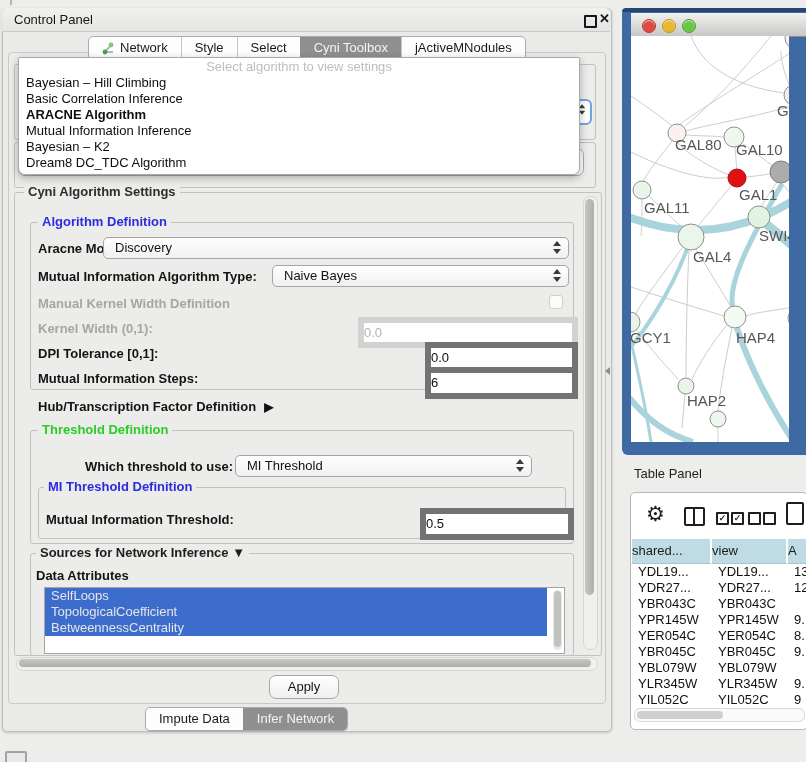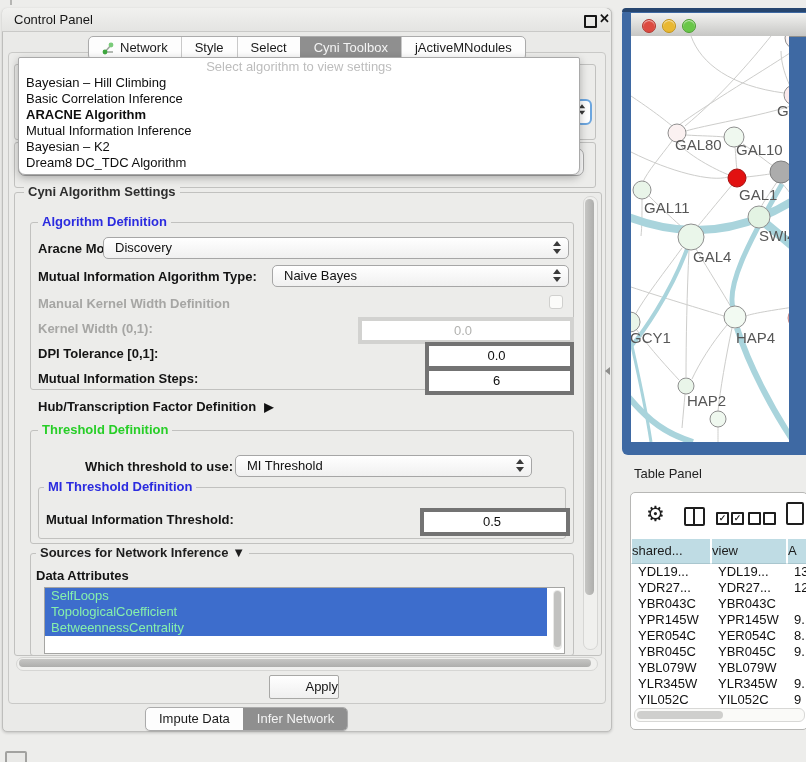--- a/index.html
+++ b/index.html
@@ -43,36 +43,36 @@
   .blbl{position:absolute;font-size:13px;font-weight:bold;color:#141414;white-space:nowrap}
   .dlbl{position:absolute;font-size:13px;font-weight:bold;color:#A6A6A4;white-space:nowrap}
   
   .combo{position:absolute;background:linear-gradient(#FFFFFF,#F0F0F0);border:1px solid #A6A6A6;
       border-radius:5px;font-size:13px;color:#111;padding-left:11px;line-height:19px;white-space:nowrap}
   .spin{position:absolute;right:7px;top:3px;width:8px;height:13px}
   .spin i{position:absolute;left:0;width:0;height:0;border-left:4px solid transparent;border-right:4px solid transparent}
   .spin .up{top:0;border-bottom:5px solid #3A3A3A}
   .spin .dn{bottom:0;border-top:5px solid #3A3A3A}
   .spin.sm{right:4px;top:2px;transform:scale(.8)}
-  .fld{position:absolute;background:#FFF;border:4px solid #737373;font-size:13px;color:#0E0E0E;
-      text-align:center;padding-right:6px;line-height:19px;box-sizing:content-box}
+  .fld{position:absolute;background:#FFF;border:6px solid #737373;font-size:13px;color:#0E0E0E;
+      text-align:left;padding-right:6px;line-height:19px;box-sizing:content-box}
   .fld.dis{border-color:#D2D2D0;color:#B2B2B0}
   #kernel-check{left:549px;top:295px;width:12px;height:12px;border:1px solid #D0D0CE;border-radius:3px;background:#FBFBF9}
   
   .sbtrack{position:absolute;background:#F0F0EE;border:1px solid #D6D6D4;border-radius:7px}
   .sbthumb{position:absolute;background:linear-gradient(90deg,#C6C6C4,#AEAEAC);border-radius:6px}
   .sbthumb.h{background:linear-gradient(#C6C6C4,#AEAEAC)}
   
   #attr-list{left:44px;top:587px;width:519px;height:65px;background:#FFF;border:1px solid #A5A5A3;overflow:hidden;z-index:6}
-  .attr-item{height:16px;line-height:16px;font-size:13px;color:#86efac;background:#3D6DCC;padding-left:6px;width:496px}
+  .attr-item{height:16px;line-height:16px;font-size:13px;color:#e5e5e5;background:#3D6DCC;padding-left:6px;width:496px}
   #attr-sb{position:absolute;right:2px;top:2px;width:9px;height:60px;background:#E9E9E7;border-radius:5px}
   #attr-sb i{position:absolute;left:1px;top:1px;width:7px;height:56px;background:#C2C2C0;border-radius:4px}
   
   #apply-btn{left:269px;top:675px;width:68px;height:22px;background:linear-gradient(#FFFFFF,#EFEFEF);
-      border:1px solid #A8A8A6;border-radius:2px;font-size:13px;color:#141414;text-align:right;line-height:21px}
+      border:1px solid #A8A8A6;border-radius:7px;font-size:13px;color:#141414;text-align:center;line-height:21px}
   
   .tri-right{display:inline-block;margin-left:8px;color:#111;font-size:12px}
   
   #split-handle{left:605px;top:367px;width:0;height:0;border-top:4px solid transparent;border-bottom:4px solid transparent;border-right:5px solid #8E8E8C}
   
   #nw{left:622px;top:8px;width:184px;height:447px;background:#3E69A3;border-radius:6px 0 0 6px}
   #nw-topstrip{left:622px;top:8px;width:184px;height:4px;background:#27466F;border-radius:6px 0 0 0}
   #nw-titlebar{left:631px;top:13px;width:175px;height:23px;background:linear-gradient(#F2F2F0,#C7C7C5);border-bottom:1px solid #8E8E8C}
   .light{position:absolute;top:19px;width:12px;height:12px;border-radius:50%;box-shadow:inset 0 1px 1px rgba(255,255,255,.7)}
   #nw-canvas{left:631px;top:36px;width:158px;height:406px;background:#FFF;overflow:hidden}

